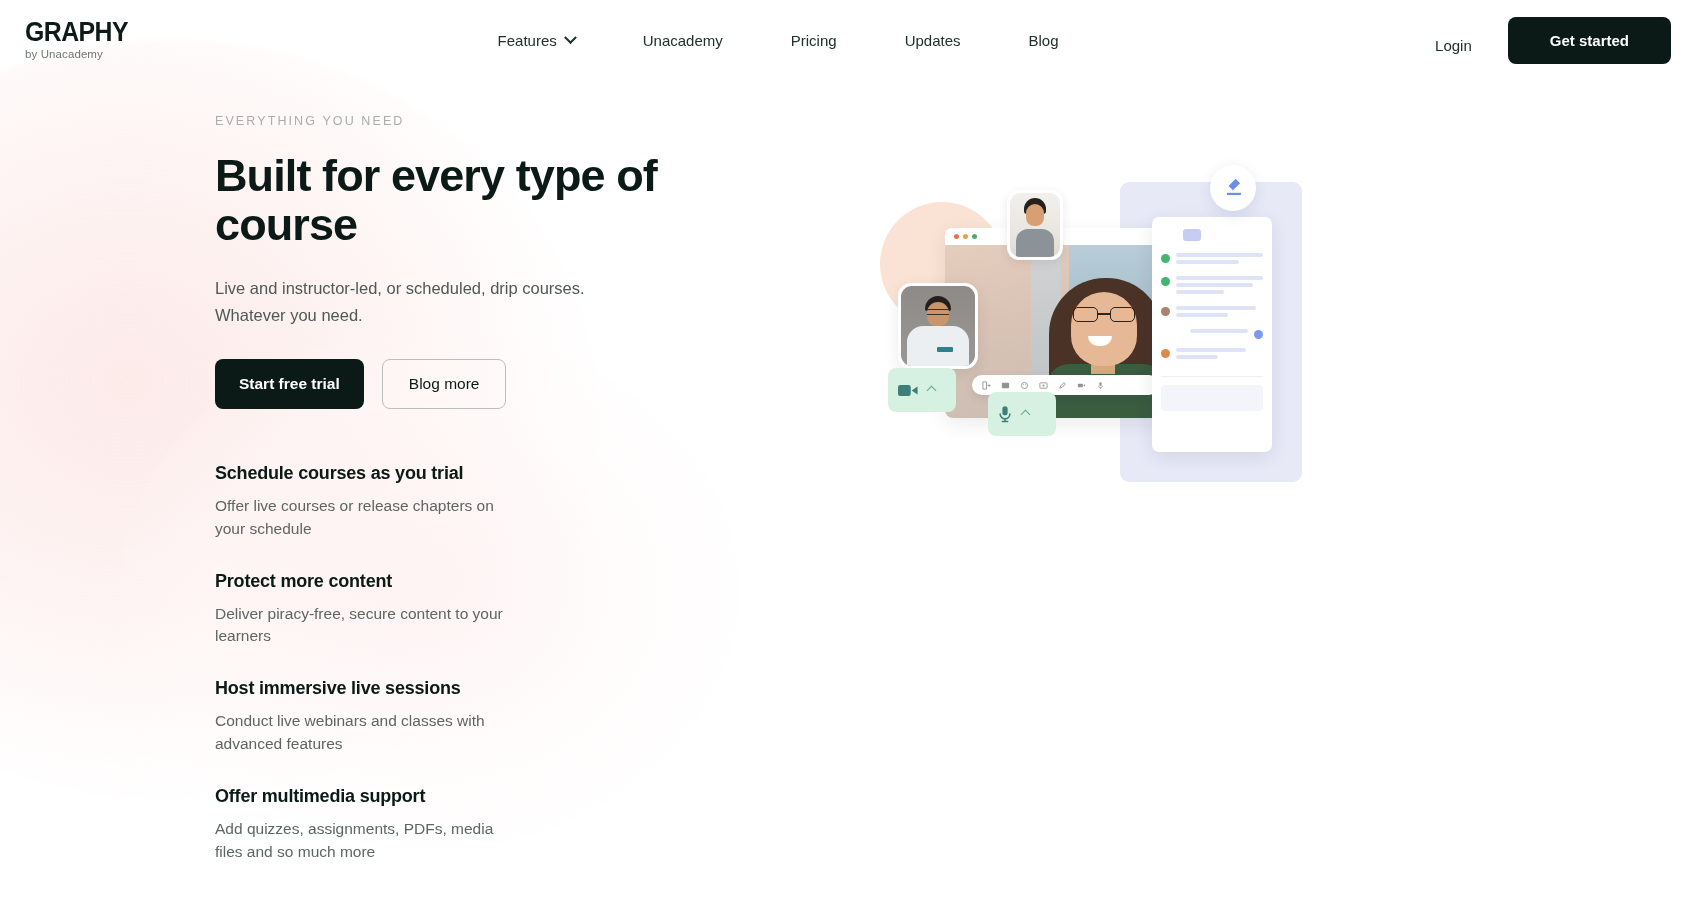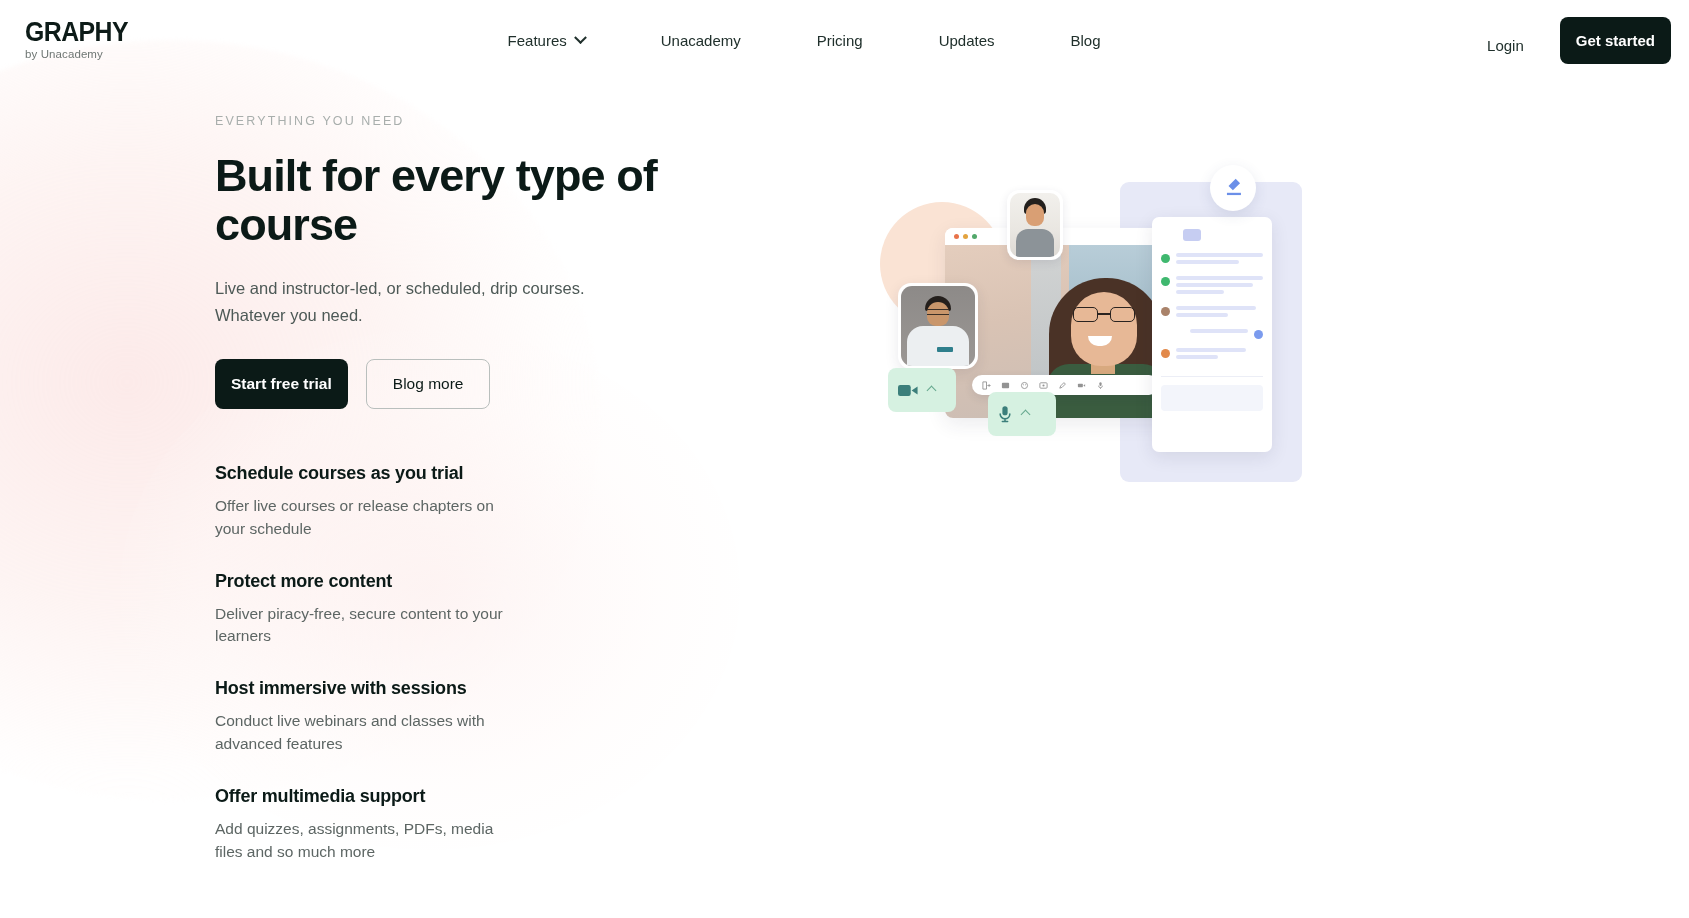--- a/index.html
+++ b/index.html
@@ -83,21 +83,21 @@
     letter-spacing: 0.1px;
     margin-top: 3px;
     line-height: 1;
   }
 
   nav.main-nav {
     flex: 1;
     display: flex;
     align-items: flex-end;
     justify-content: center;
-    gap: 8px;
+    gap: 0px;
     margin-left: -30px;
   }
   .nav-item {
     font-size: 15px;
     color: #20302c;
     padding: 10px 34px;
     display: inline-flex;
     align-items: center;
     gap: 9px;
     cursor: pointer;
@@ -122,21 +122,21 @@
     padding: 10px 24px;
     cursor: pointer;
   }
   .btn-getstarted {
     background: #0b1a17;
     color: #fff;
     font-size: 15px;
     font-weight: 700;
     border: none;
     border-radius: 8px;
-    padding: 15px 16px;
+    padding: 15px 42px;
     cursor: pointer;
     font-family: "Liberation Sans", sans-serif;
     margin-left: 12px;
     margin-right: 9px;
   }
 
   
   .hero {
     position: relative;
     z-index: 3;
@@ -171,21 +171,21 @@
   }
 
   .hero-cta { display: flex; gap: 18px; margin-bottom: 54px; }
   .btn-primary {
     background: #0b1a17;
     color: #fff;
     font-size: 15.5px;
     font-weight: 700;
     border: none;
     border-radius: 8px;
-    padding: 15px 16px;
+    padding: 15px 24px;
     cursor: pointer;
     font-family: "Liberation Sans", sans-serif;
   }
   .btn-secondary {
     background: transparent;
     color: #0b1a17;
     font-size: 15.5px;
     border: 1px solid #b9bfbd;
     border-radius: 8px;
     padding: 15px 26px;
@@ -534,21 +534,21 @@
     <div class="feature-list">
       <div class="feature-item">
         <div class="feature-title">Schedule courses as you trial</div>
         <div class="feature-desc">Offer live courses or release chapters on your schedule</div>
       </div>
       <div class="feature-item">
         <div class="feature-title">Protect more content</div>
         <div class="feature-desc">Deliver piracy-free, secure content to your learners</div>
       </div>
       <div class="feature-item">
-        <div class="feature-title">Host immersive with sessions</div>
+        <div class="feature-title">Host immersive live sessions</div>
         <div class="feature-desc">Conduct live webinars and classes with advanced features</div>
       </div>
       <div class="feature-item">
         <div class="feature-title">Offer multimedia support</div>
         <div class="feature-desc">Add quizzes, assignments, PDFs, media files and so much more</div>
       </div>
     </div>
   </div>
 
   <div class="hero-right">

